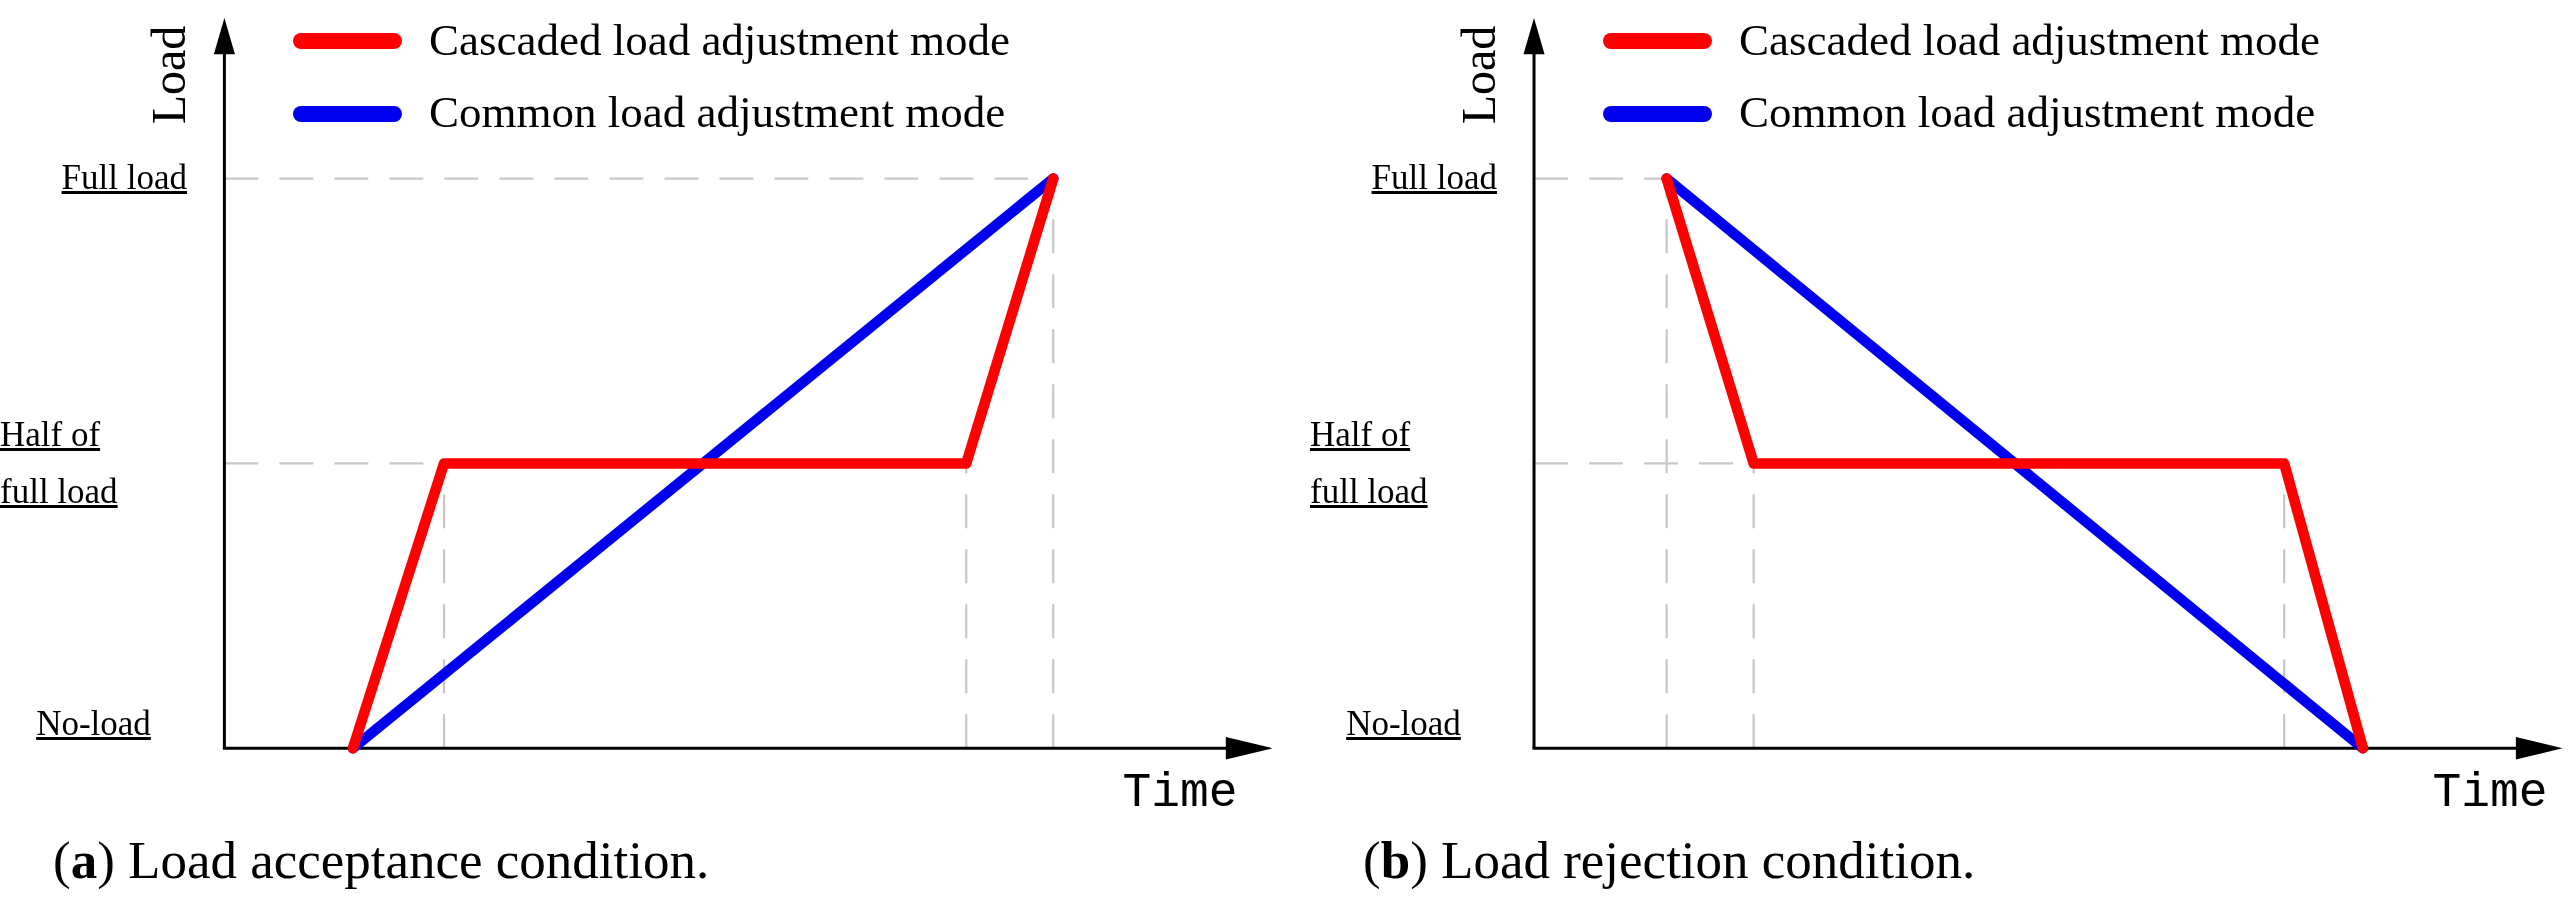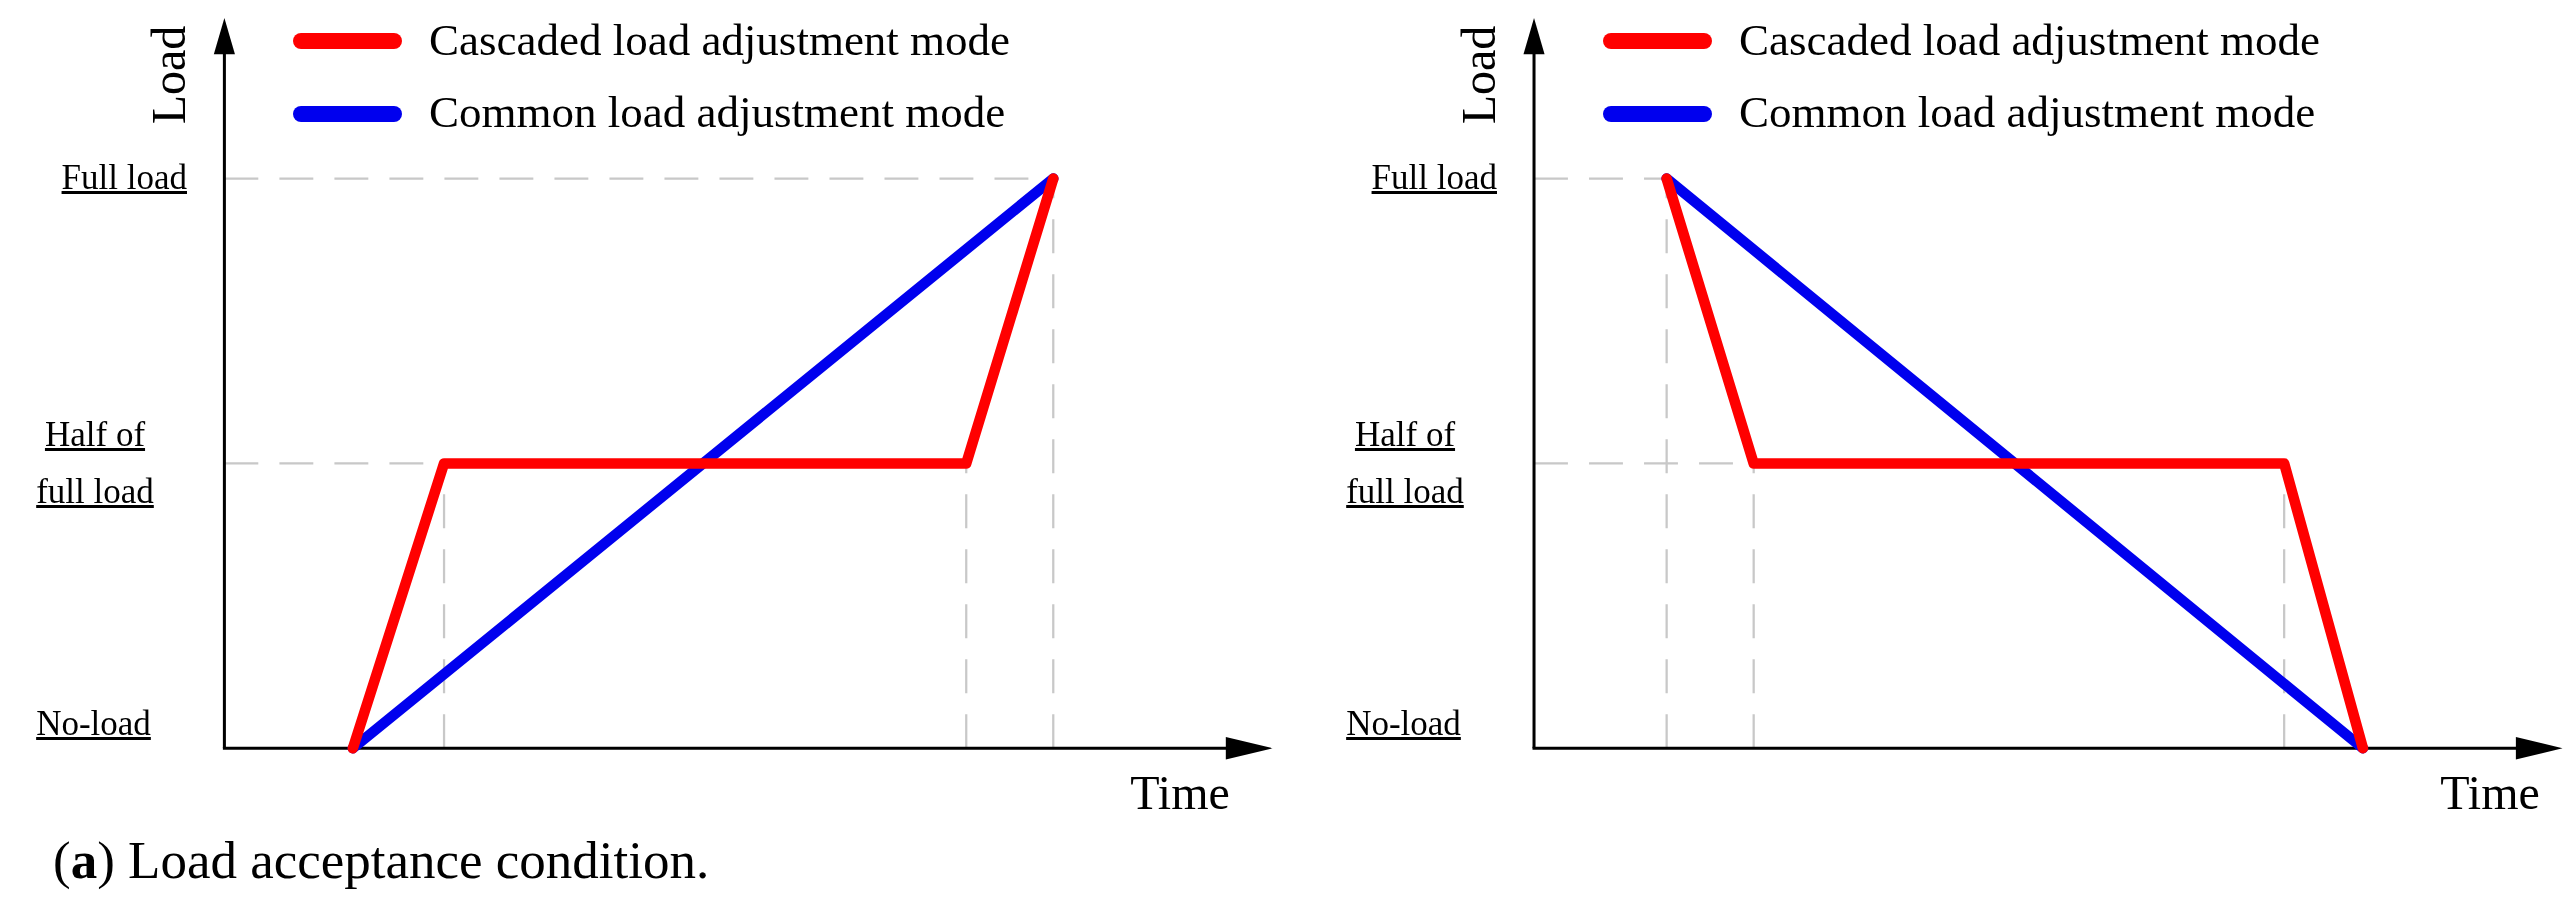--- a/index.html
+++ b/index.html
@@ -15,27 +15,27 @@
   .lbl{position:absolute;white-space:nowrap;}
   .ylabel{
     width:211px;height:50px;line-height:50px;
     text-align:center;font-size:48px;
     transform:rotate(-90deg);
   }
   .ylabel.pa{left:63px;top:50px;}
   .ylabel.pb{left:1373px;top:50px;}
   .ytick{font-size:35px;text-decoration:underline;}
   .ytick.full{top:145px;width:187px;height:66px;line-height:66px;text-align:right;}
-  .ytick.half{top:406px;width:190px;height:113px;line-height:57px;text-align:center;}
+  .ytick.half{top:406px;width:190px;height:113px;line-height:57px;}
   .ytick.nold{top:692px;width:187px;height:63px;line-height:63px;text-align:center;}
   .pa-x{left:0px;}
   .pb-x{left:1310px;}
   .xlabel{
     width:226px;height:60px;line-height:60px;
-    text-align:center;font-size:48px;
+    text-align:center;font-size:48px;font-family:Liberation Mono, monospace;
   }
   .xlabel.pa{left:1067px;top:763px;}
   .xlabel.pb{left:2377px;top:763px;}
   .legend-swatch{
     position:absolute;width:109px;height:16px;border-radius:8.3px;
     background:#888;
   }
   .legend-label{
     position:absolute;height:63px;line-height:63px;
     font-size:45px;white-space:nowrap;
@@ -117,15 +117,16 @@
 
   <div class="lbl ytick nold pb-x">No-load</div>
 
   <div class="lbl xlabel pb">Time</div>
 
   <div class="legend-swatch sw-b1" style="background: rgb(255, 0, 0);"></div>
   <div class="legend-label tx-b1">Cascaded load adjustment mode</div>
   <div class="legend-swatch sw-b2" style="background: rgb(0, 0, 238);"></div>
   <div class="legend-label tx-b2">Common load adjustment mode</div>
 
+  <div class="caption pb"><span>(</span><span class="bold">b</span><span>) Load rejection condition.</span></div>
 
 </div>
 
 
 </body></html>

